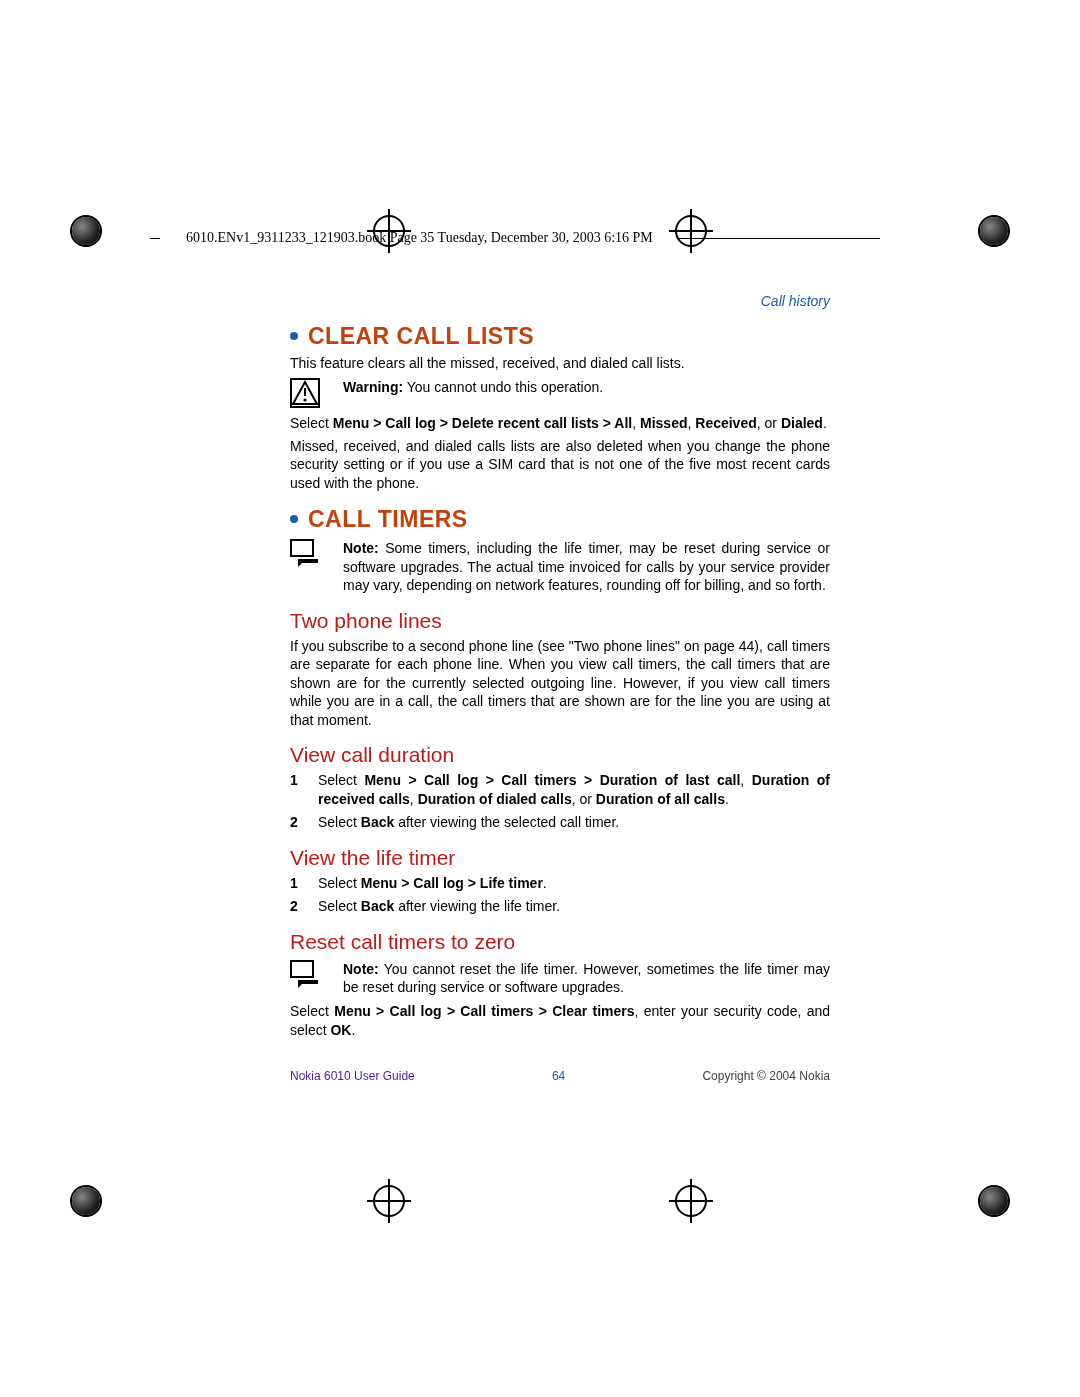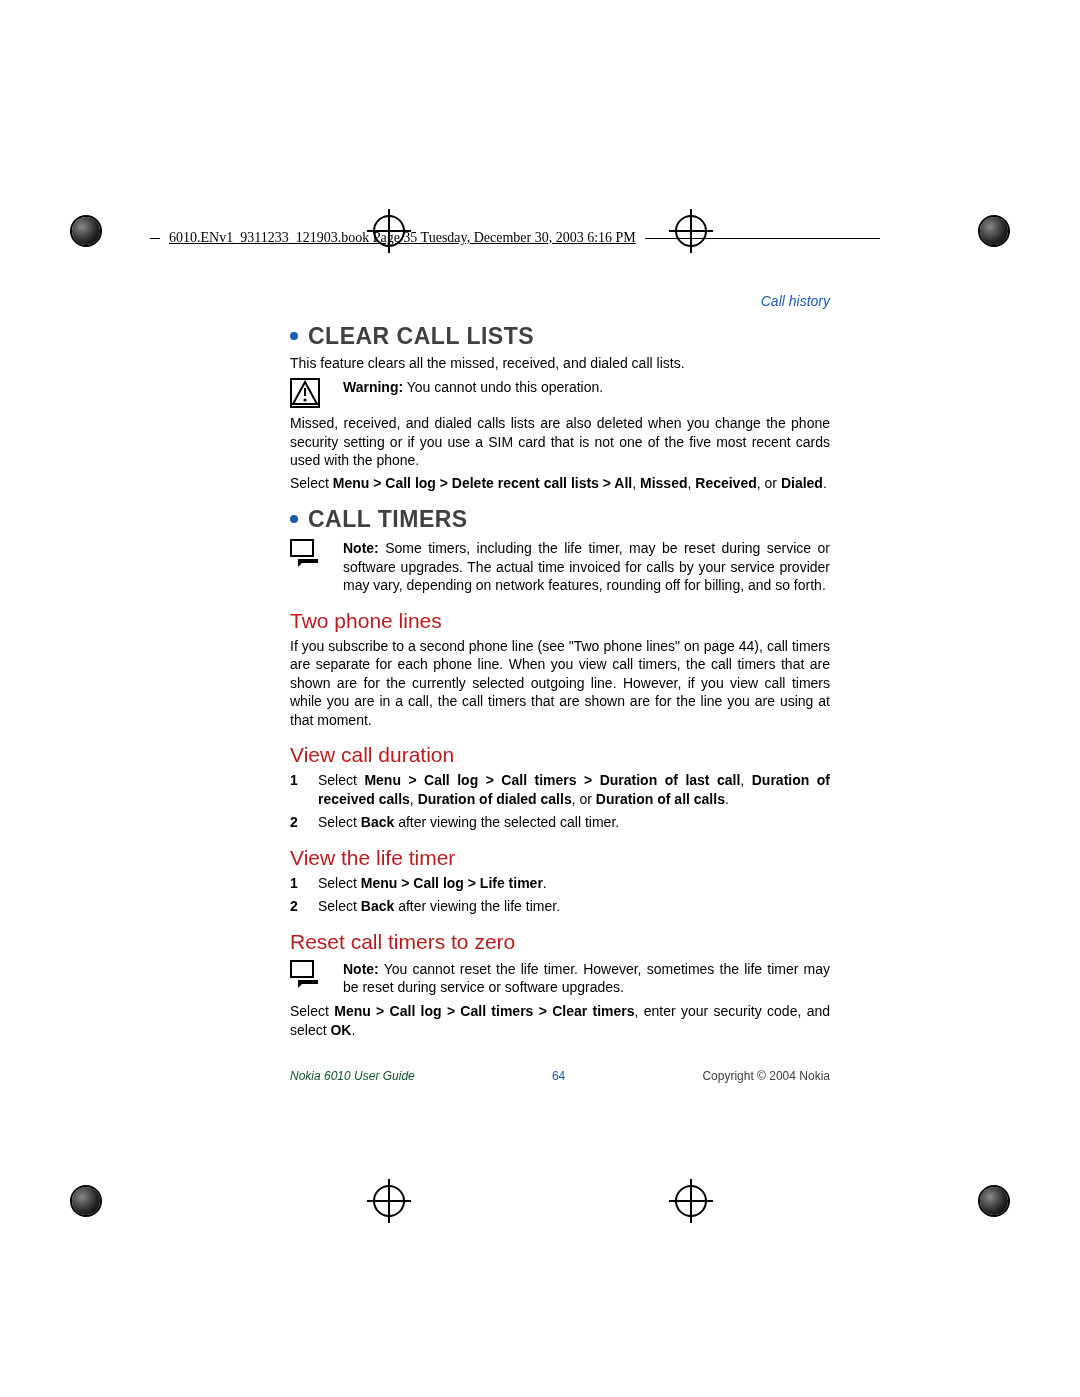--- a/index.html
+++ b/index.html
@@ -42,22 +42,21 @@
   .header-line {
     position: absolute;
     top: 230px;
     left: 150px;
     right: 200px;
     font-family: Georgia, "Times New Roman", serif;
     font-size: 14px;
     color: #000;
     display: flex;
     align-items: center;
-    gap: 9px;
-    text-decoration: underline;
+    gap: 26px;
   }
   .header-rule-l, .header-rule-r {
     border-top: 1px solid #000;
     flex: 0 0 auto;
   }
   .header-rule-l { width: 10px; }
   .header-rule-r { flex: 1; }
   .header-book {
     font-family: Georgia, "Times New Roman", serif;
   }
@@ -68,21 +67,21 @@
     width: 540px;
   }
   .section-header {
     text-align: right;
     font-style: italic;
     color: #1b5dab;
     font-size: 14px;
     margin-bottom: 6px;
   }
   .h2 {
-    color: #404040;
+    color: #c2410c;
     font-weight: bold;
     font-size: 23px;
     letter-spacing: 0.5px;
     margin: 14px 0 2px 0;
   }
   .bullet {
     display: inline-block;
     width: 8px; height: 8px;
     background: #1b5dab;
     border-radius: 50%;
@@ -139,21 +138,21 @@
     position: absolute;
     left: 0;
     font-weight: bold;
   }
   .footer-row {
     display: flex;
     justify-content: space-between;
     font-size: 12px;
     margin-top: 30px;
   }
-  .footer-left { color: #14532d; font-style: italic; }
+  .footer-left { color: #4c1d95; }
   .footer-mid  { color: #1b5dab; flex: 0 0 auto; }
   .footer-right{ color: #404040; }
   b { font-weight: bold; }
   .warn-icon {
     flex: 0 0 30px; height: 30px;
   }
 </style>
 </head>
 <body>
 
@@ -183,22 +182,22 @@
     <div class="warn-icon">
       <svg viewBox="0 0 30 30">
           <rect x="1" y="1" width="28" height="28" fill="none" stroke="#000" stroke-width="2"></rect>
           <polygon points="15,4 27,26 3,26" fill="none" stroke="#000" stroke-width="2"></polygon>
           <line x1="15" y1="10" x2="15" y2="18" stroke="#000" stroke-width="2"></line>
           <circle cx="15" cy="22" r="1.6" fill="#000"></circle>
         </svg>
     </div>
     <div class="note-text"><b>Warning:</b><span> You cannot undo this operation.</span></div>
   </div>
+  <div class="body"><span>Select </span><b>Menu &gt; Call log &gt; Delete recent call lists &gt; All</b><span>, </span><b>Missed</b><span>, </span><b>Received</b><span>, or </span><b>Dialed</b><span>.</span></div>
   <div class="body">Missed, received, and dialed calls lists are also deleted when you change the phone security setting or if you use a SIM card that is not one of the five most recent cards used with the phone.</div>
-  <div class="body"><span>Select </span><b>Menu &gt; Call log &gt; Delete recent call lists &gt; All</b><span>, </span><b>Missed</b><span>, </span><b>Received</b><span>, or </span><b>Dialed</b><span>.</span></div>
 
   <div class="h2"><span class="bullet"></span><span>CALL TIMERS</span></div>
   <div class="note-row">
     <div class="note-icon">
       <svg viewBox="0 0 30 28">
           <rect x="1" y="1" width="22" height="16" fill="none" stroke="#000" stroke-width="2"></rect>
           <polygon points="8,20 28,20 28,24 12,24 8,28" fill="#000"></polygon>
         </svg>
     </div>
     <div class="note-text"><b>Note:</b><span>  Some timers, including the life timer, may be reset during service or software upgrades. The actual time invoiced for calls by your service provider may vary, depending on network features, rounding off for billing, and so forth.</span></div>

